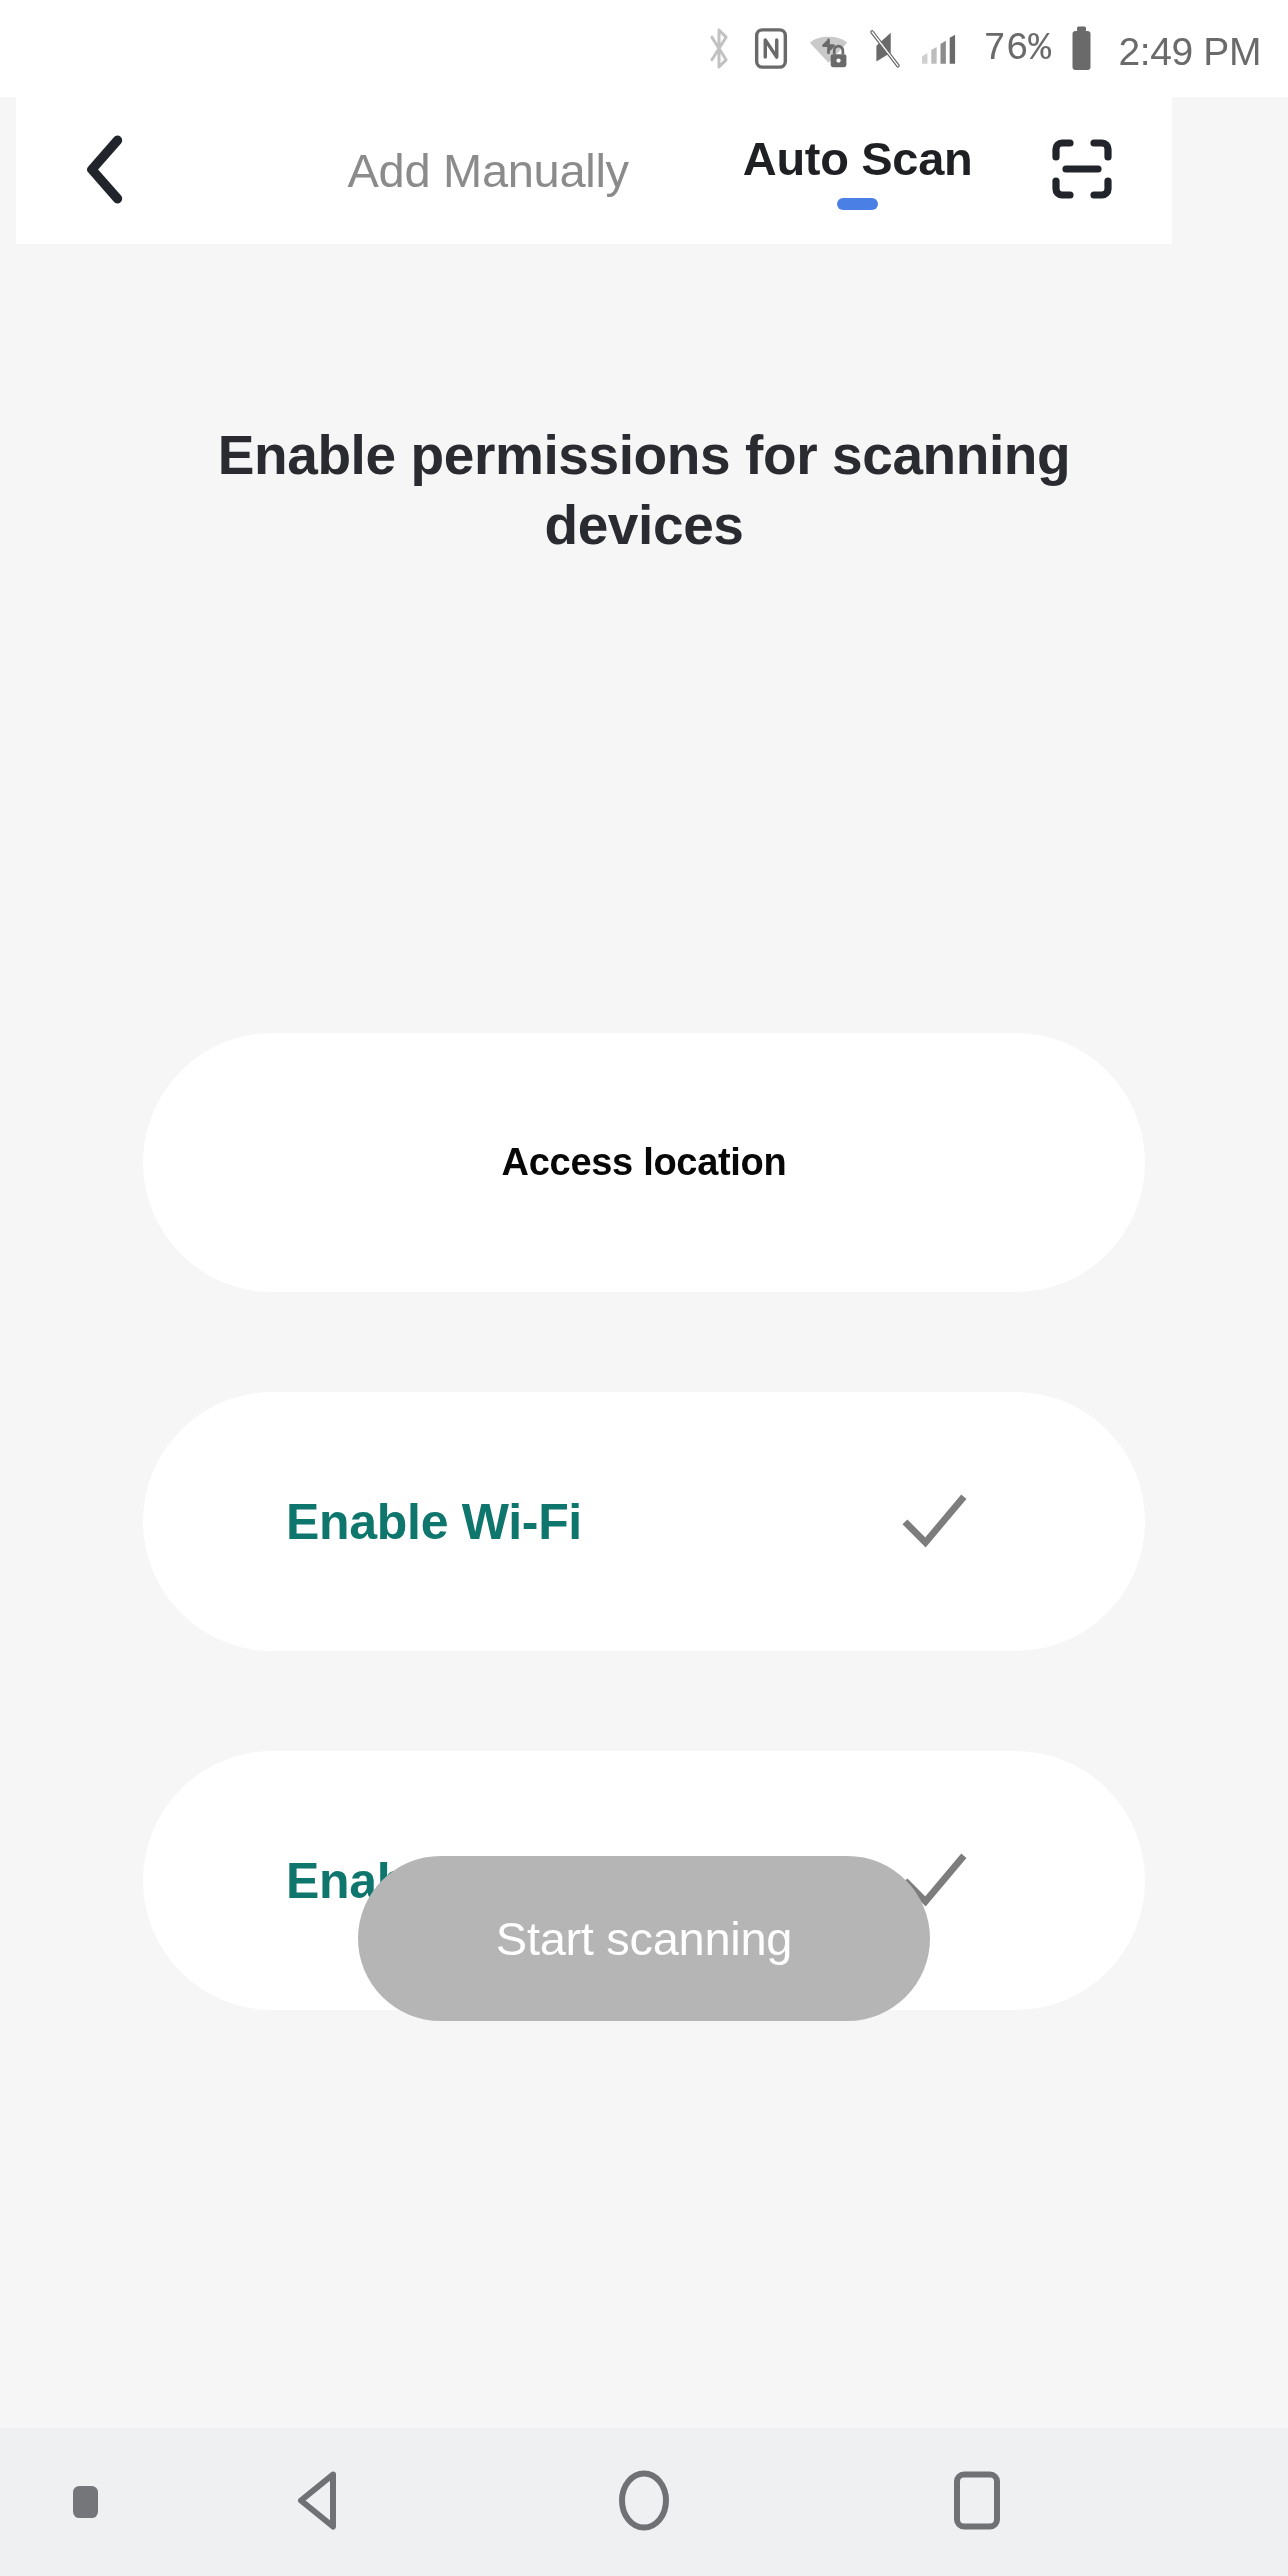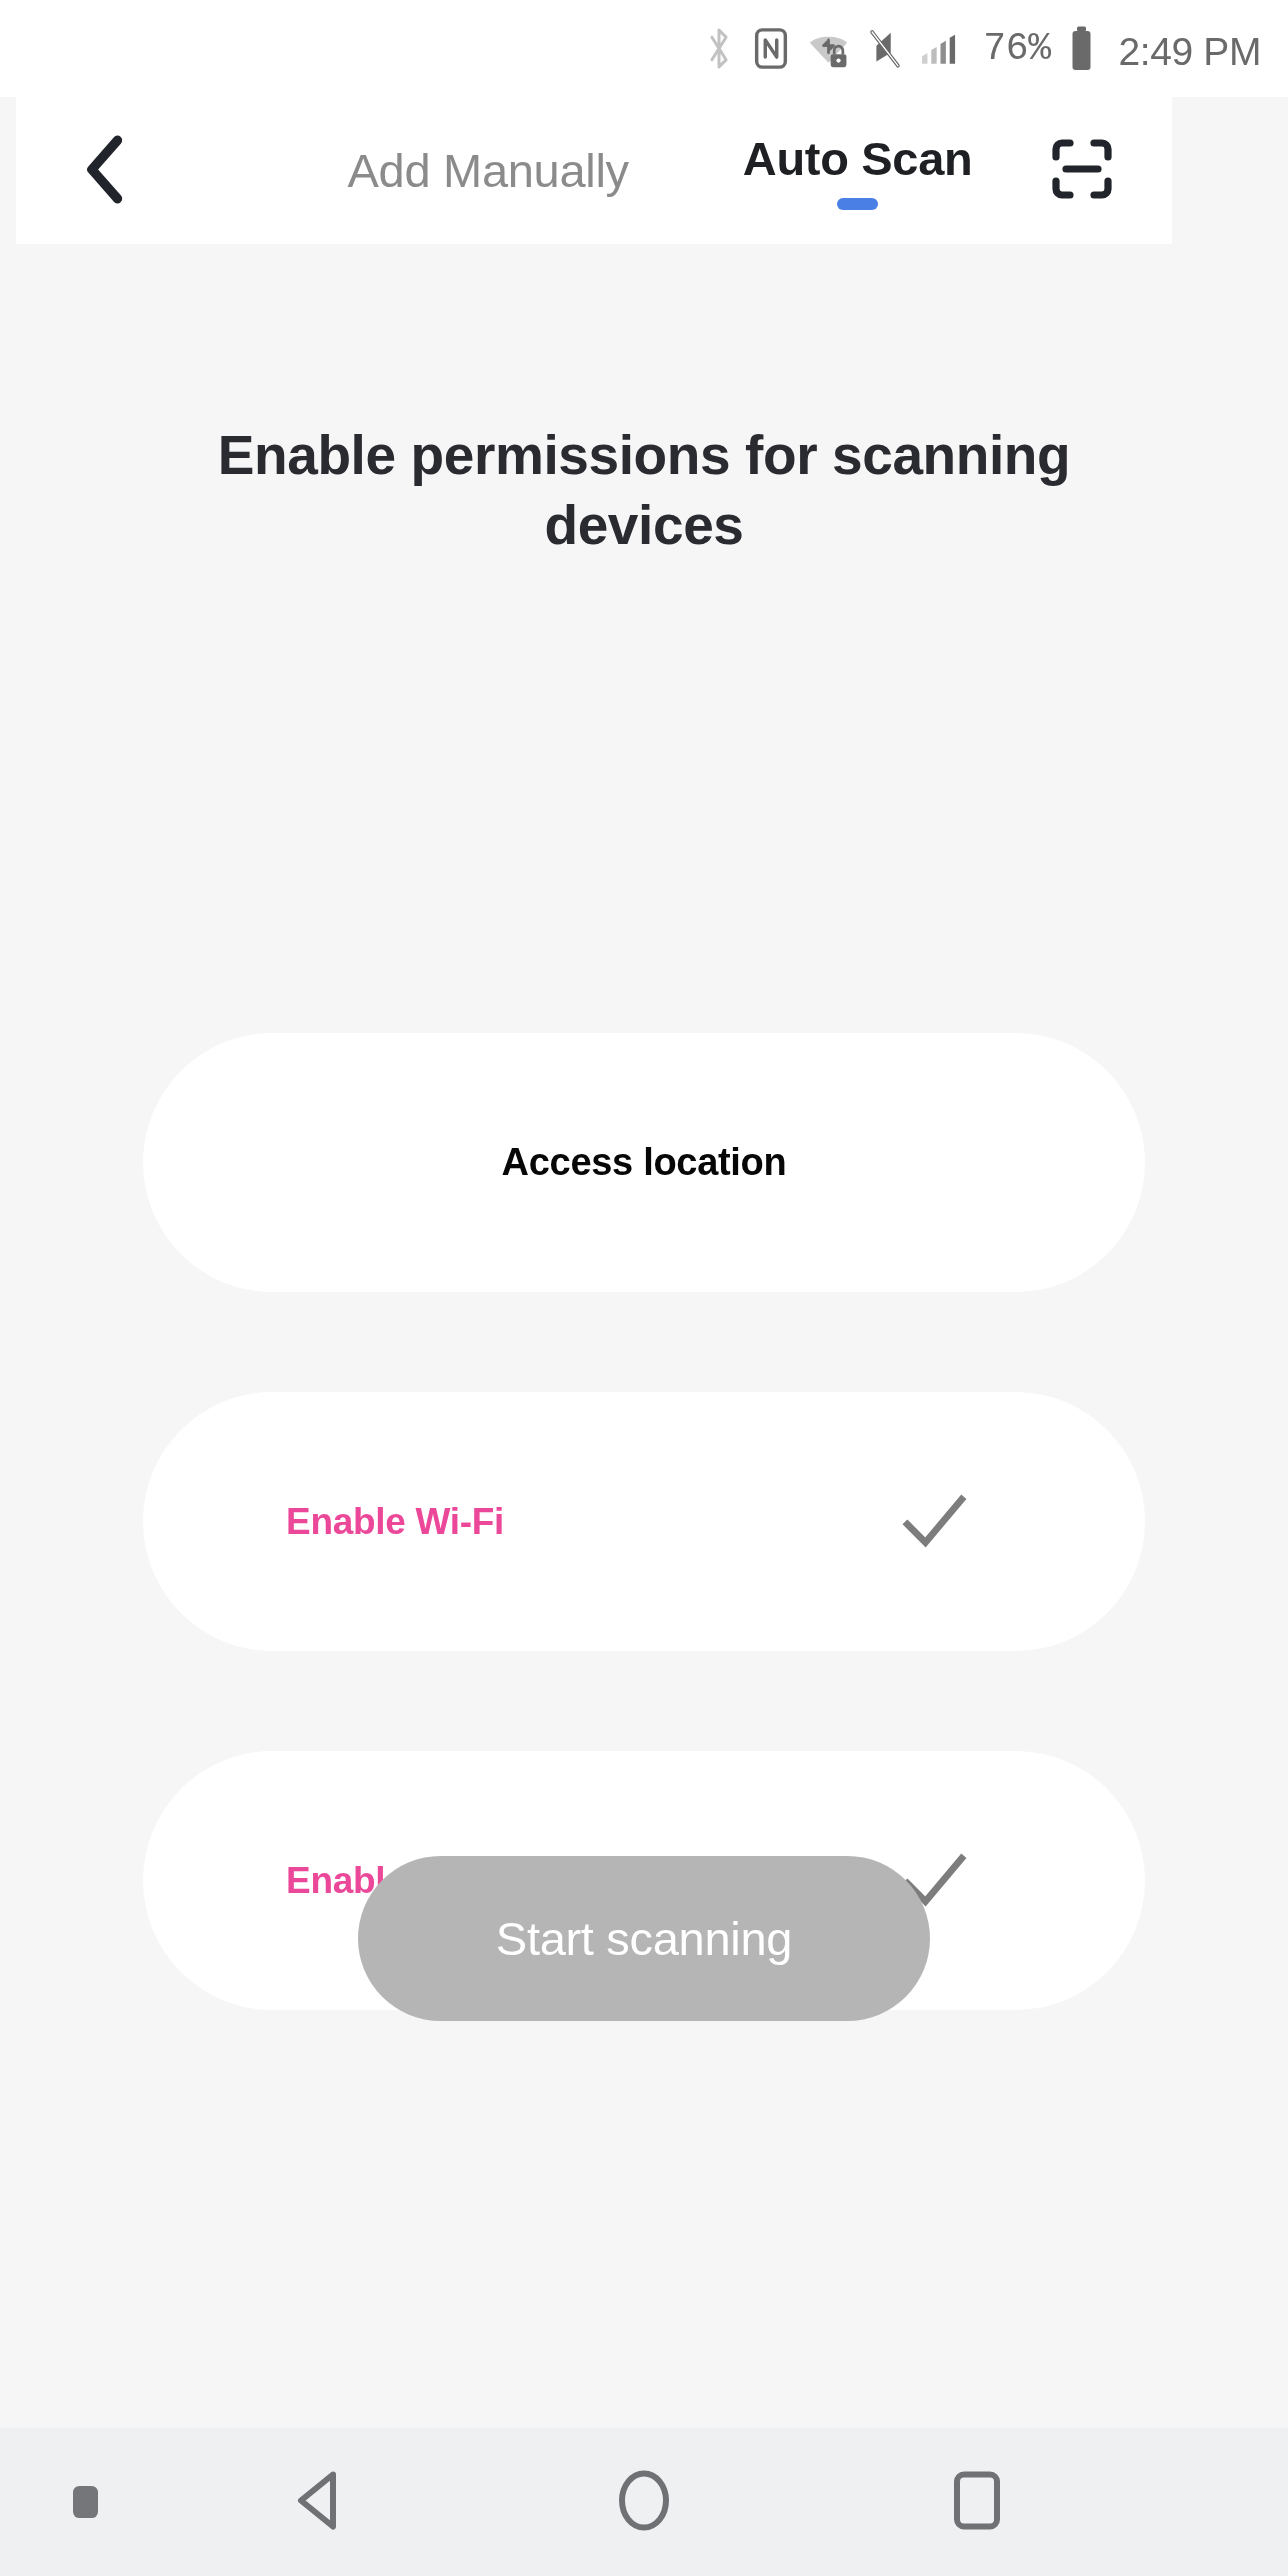--- a/index.html
+++ b/index.html
@@ -90,21 +90,21 @@
   }
   .perm-card + .perm-card { margin-top:100px; }
 
   .perm-card.center-label { justify-content:center; }
   .perm-card.center-label .perm-label {
     font-size:38px; font-weight:bold; color:#070707; letter-spacing:-0.3px;
   }
 
   .perm-card.row { justify-content:flex-start; padding-left:143px; padding-right:143px; }
   .perm-card.row .perm-label {
-    font-size:37px; font-weight:bold; color:#ec4899; letter-spacing:-0.3px;
+    font-size:50px; font-weight:bold; color:#0f766e; letter-spacing:-0.3px;
   }
   .check {
     position:absolute; right:170px; top:50%; transform:translateY(-50%);
     width:81px; height:81px;
     display:flex; align-items:center; justify-content:center;
   }
 
   
   .start-btn {
     position:absolute; top:1612px; left:50%; transform:translateX(-50%);

